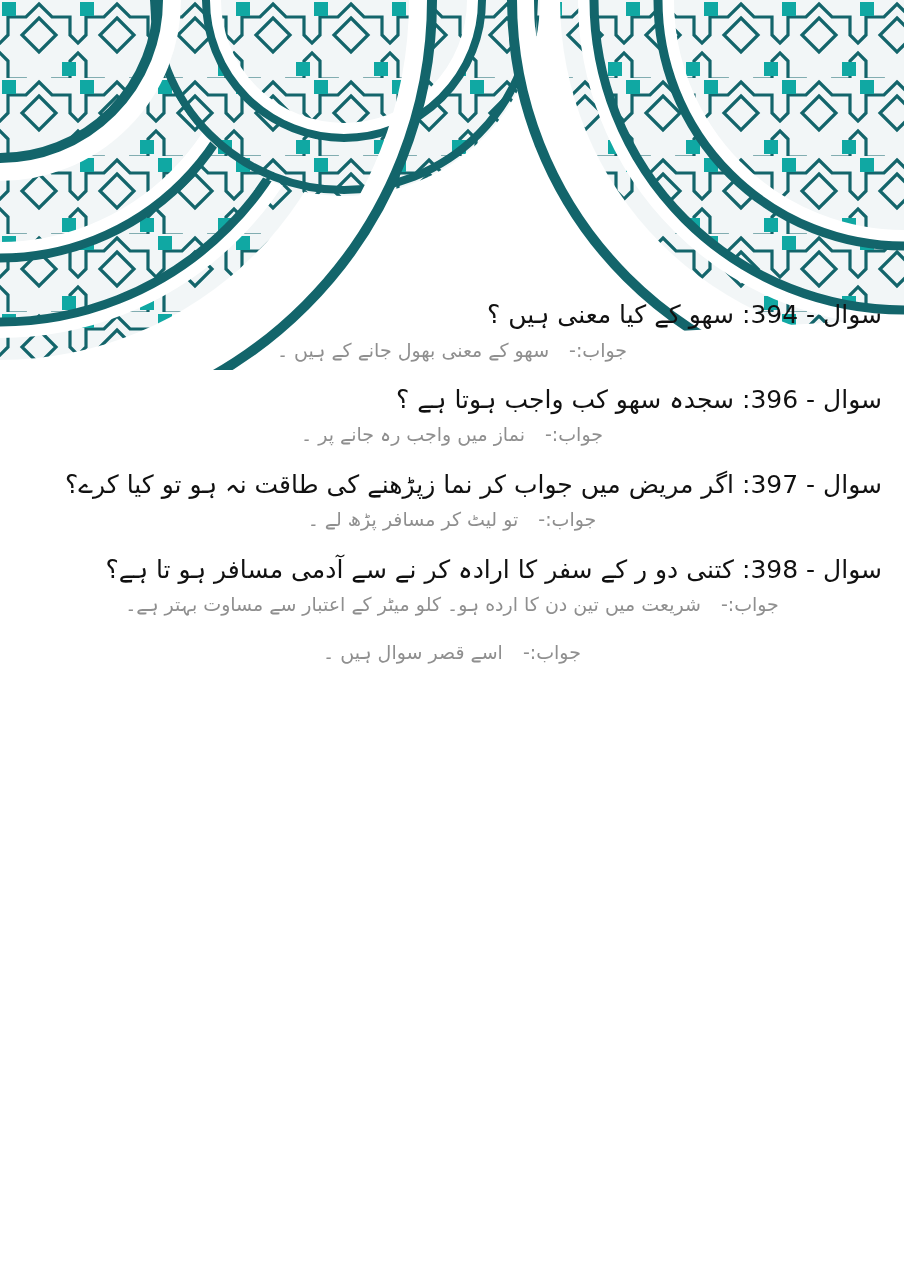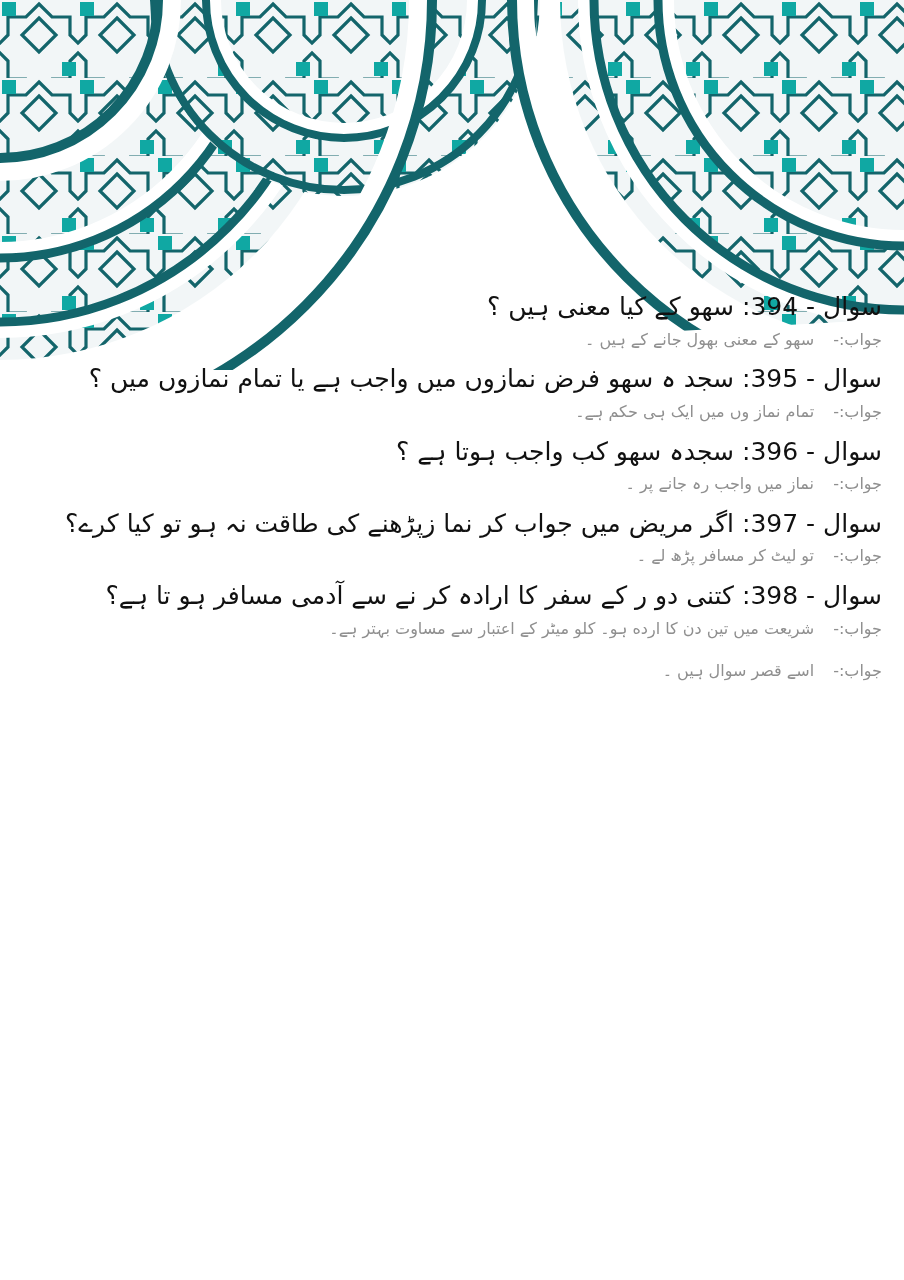--- a/index.html
+++ b/index.html
@@ -39,28 +39,29 @@
     direction: rtl;
     text-align: right;
   }
   .qa-block { margin-bottom: 8px; }
 
   .question {
     color: #111111;
     font-size: 25px;
     line-height: 1.5;
     font-weight: 400;
-    margin: 8px 0 2px 0;
+    margin: 16px 0 2px 0;
     letter-spacing: 0.2px;
   }
   .answer {
     color: #8f8f8f;
-    font-size: 16px;
+    font-size: 19px;
     line-height: 1.55;
     margin: 0 0 4px 0;
+    text-align: center;
   }
   .answer .ans-label { margin-left: 14px; }
 
   .spacer-sm { height: 10px; }
 </style>
 </head>
 <body>
 
 <div class="page">
 
@@ -148,27 +149,20 @@
   <div class="content">
 
     <div class="qa-block">
       <p class="question">سوال - 394: سھو کے کیا معنی ہیں ؟</p>
       <p class="answer">
         <span class="ans-label">جواب:-</span>
         <span>سھو کے معنی بھول جانے کے ہیں ۔</span>
       </p>
     </div>
 
-    <div class="qa-block">
-      <p class="question">سوال - 395: سجد ہ سھو فرض نمازوں میں واجب ہے یا تمام نمازوں میں ؟</p>
-      <p class="answer">
-        <span class="ans-label">جواب:-</span>
-        <span>تمام نماز وں میں ایک ہی حکم ہے۔</span>
-      </p>
-    </div>
 
     <div class="qa-block">
       <p class="question">سوال - 396: سجدہ سھو کب واجب ہوتا ہے ؟</p>
       <p class="answer">
         <span class="ans-label">جواب:-</span>
         <span>نماز میں واجب رہ جانے پر ۔</span>
       </p>
     </div>
 
     <div class="qa-block">

